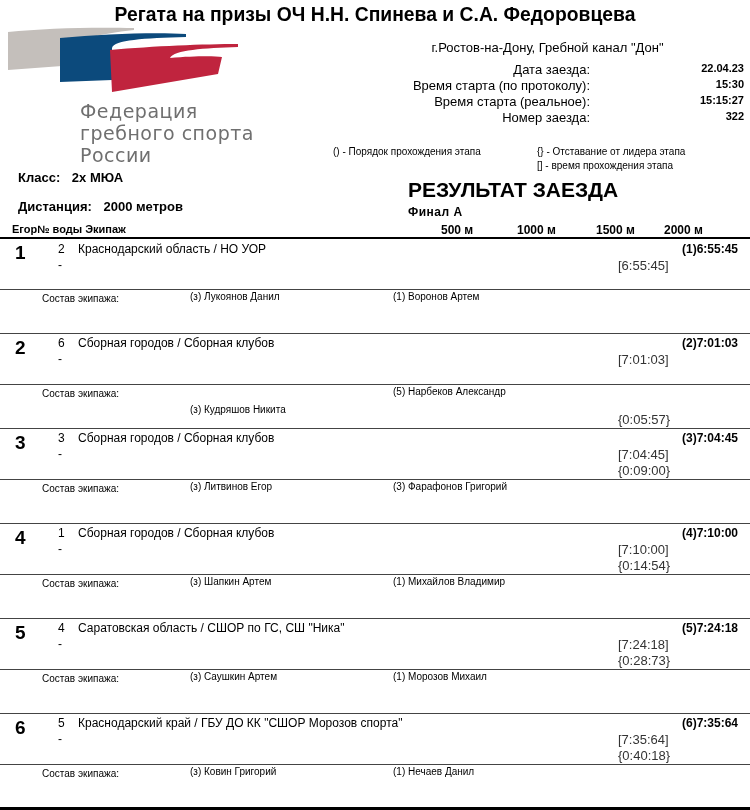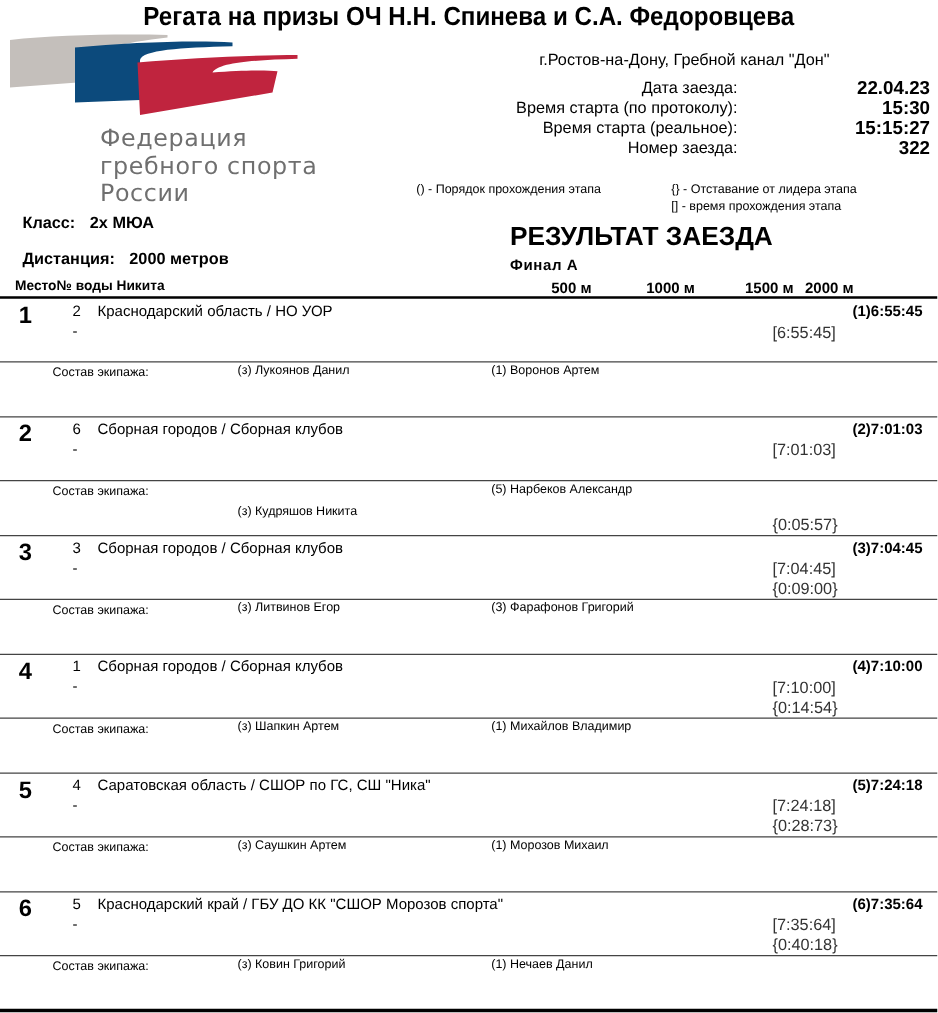--- a/index.html
+++ b/index.html
@@ -5,21 +5,21 @@
   html, body { margin:0; padding:0; background:#ffffff; }
   body { width:750px; height:810px; position:relative; overflow:hidden;
          font-family:"Liberation Sans", sans-serif; color:#000; }
   .abs { position:absolute; }
   #title { left:0; top:2px; width:750px; text-align:center; font-size:21px; font-weight:bold;
            transform:scaleX(0.92); transform-origin:center; letter-spacing:0px; }
   #logo { left:4px; top:26px; width:310px; height:140px; }
   .logo-text { left:80px; font-size:19px; color:#6f6f6f; letter-spacing:0.5px; font-family:"DejaVu Sans", sans-serif; }
   #venue { left:380px; top:40px; width:335px; text-align:center; font-size:13px; }
   .info-label { left:330px; width:260px; text-align:right; font-size:13px; }
-  .info-value { left:620px; width:124px; text-align:right; font-size:15px; font-weight:bold; }
+  .info-value { left:620px; width:124px; text-align:right; font-size:11px; font-weight:bold; }
   .legend { font-size:10px; }
   #klass { left:18px; top:170px; font-size:13px; font-weight:bold; }
   #dist { left:18px; top:199px; font-size:13px; font-weight:bold; }
   #result-title { left:408px; top:178px; font-size:21px; font-weight:bold; }
   #final { left:408px; top:205px; font-size:12px; font-weight:bold; letter-spacing:0.5px; }
   .colhdr { top:223px; font-size:12px; font-weight:bold; }
   #colhdr-left { left:12px; font-size:11px; }
   .hline { left:0; width:750px; background:#000; }
   .thin { height:1px; background:#444; }
   .place { left:15px; font-size:19px; font-weight:bold; }
@@ -67,25 +67,25 @@
   <span style="margin-left:8px;">2x МЮА</span>
 </div>
 <div id="dist" class="abs">
   <span>Дистанция:</span>
   <span style="margin-left:8px;">2000 метров</span>
 </div>
 
 <div id="result-title" class="abs">РЕЗУЛЬТАТ ЗАЕЗДА</div>
 <div id="final" class="abs">Финал А</div>
 
-<div id="colhdr-left" class="abs colhdr">Место№ воды Никита</div>
+<div id="colhdr-left" class="abs colhdr">Егор№ воды Экипаж</div>
 <div class="abs colhdr" style="left:441px;">500 м</div>
 <div class="abs colhdr" style="left:517px;">1000 м</div>
 <div class="abs colhdr" style="left:596px;">1500 м</div>
-<div class="abs colhdr" style="left:644px;">2000 м</div>
+<div class="abs colhdr" style="left:664px;">2000 м</div>
 <div class="abs hline" style="top:237px; height:2px;"></div>
 
 <div>
   <div class="abs place" style="top:242px;">1</div>
   <div class="abs lane" style="top:242px;">2</div>
   <div class="abs crew" style="top:242px;">Краснодарский область / НО УОР</div>
   <div class="abs dash" style="top:258px;">-</div>
   <div class="abs finish" style="top:242px;">(1)6:55:45</div>
   <div class="abs split" style="top:258px;">[6:55:45]</div>
   <div class="abs hline thin" style="top:289px;"></div>

